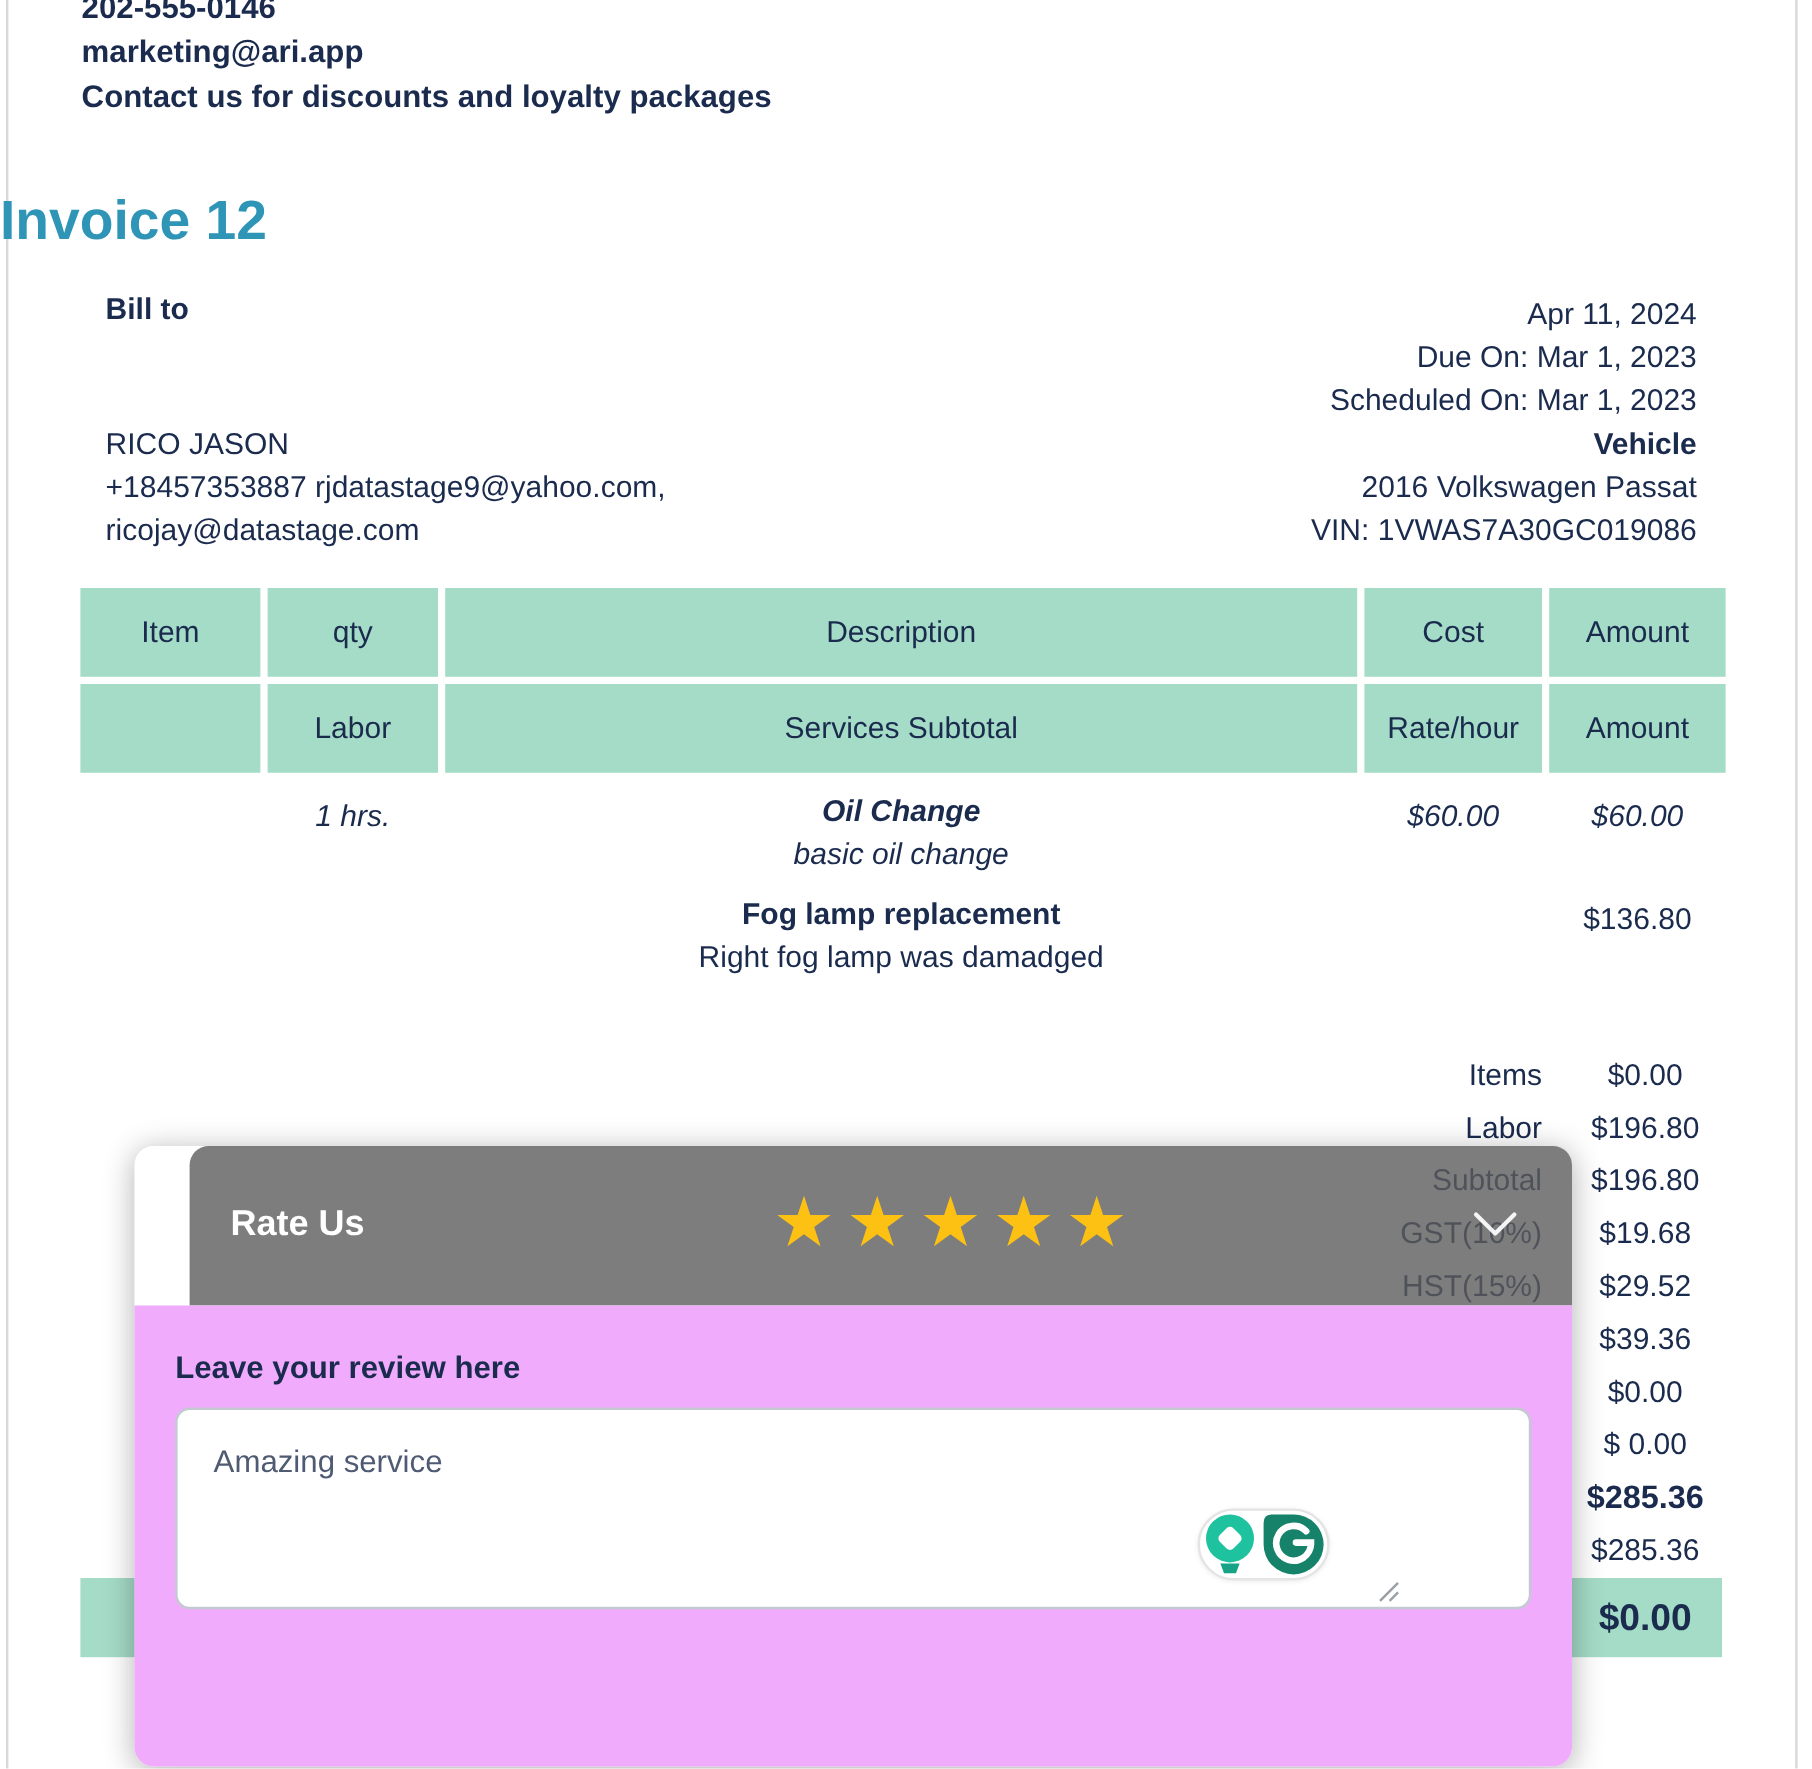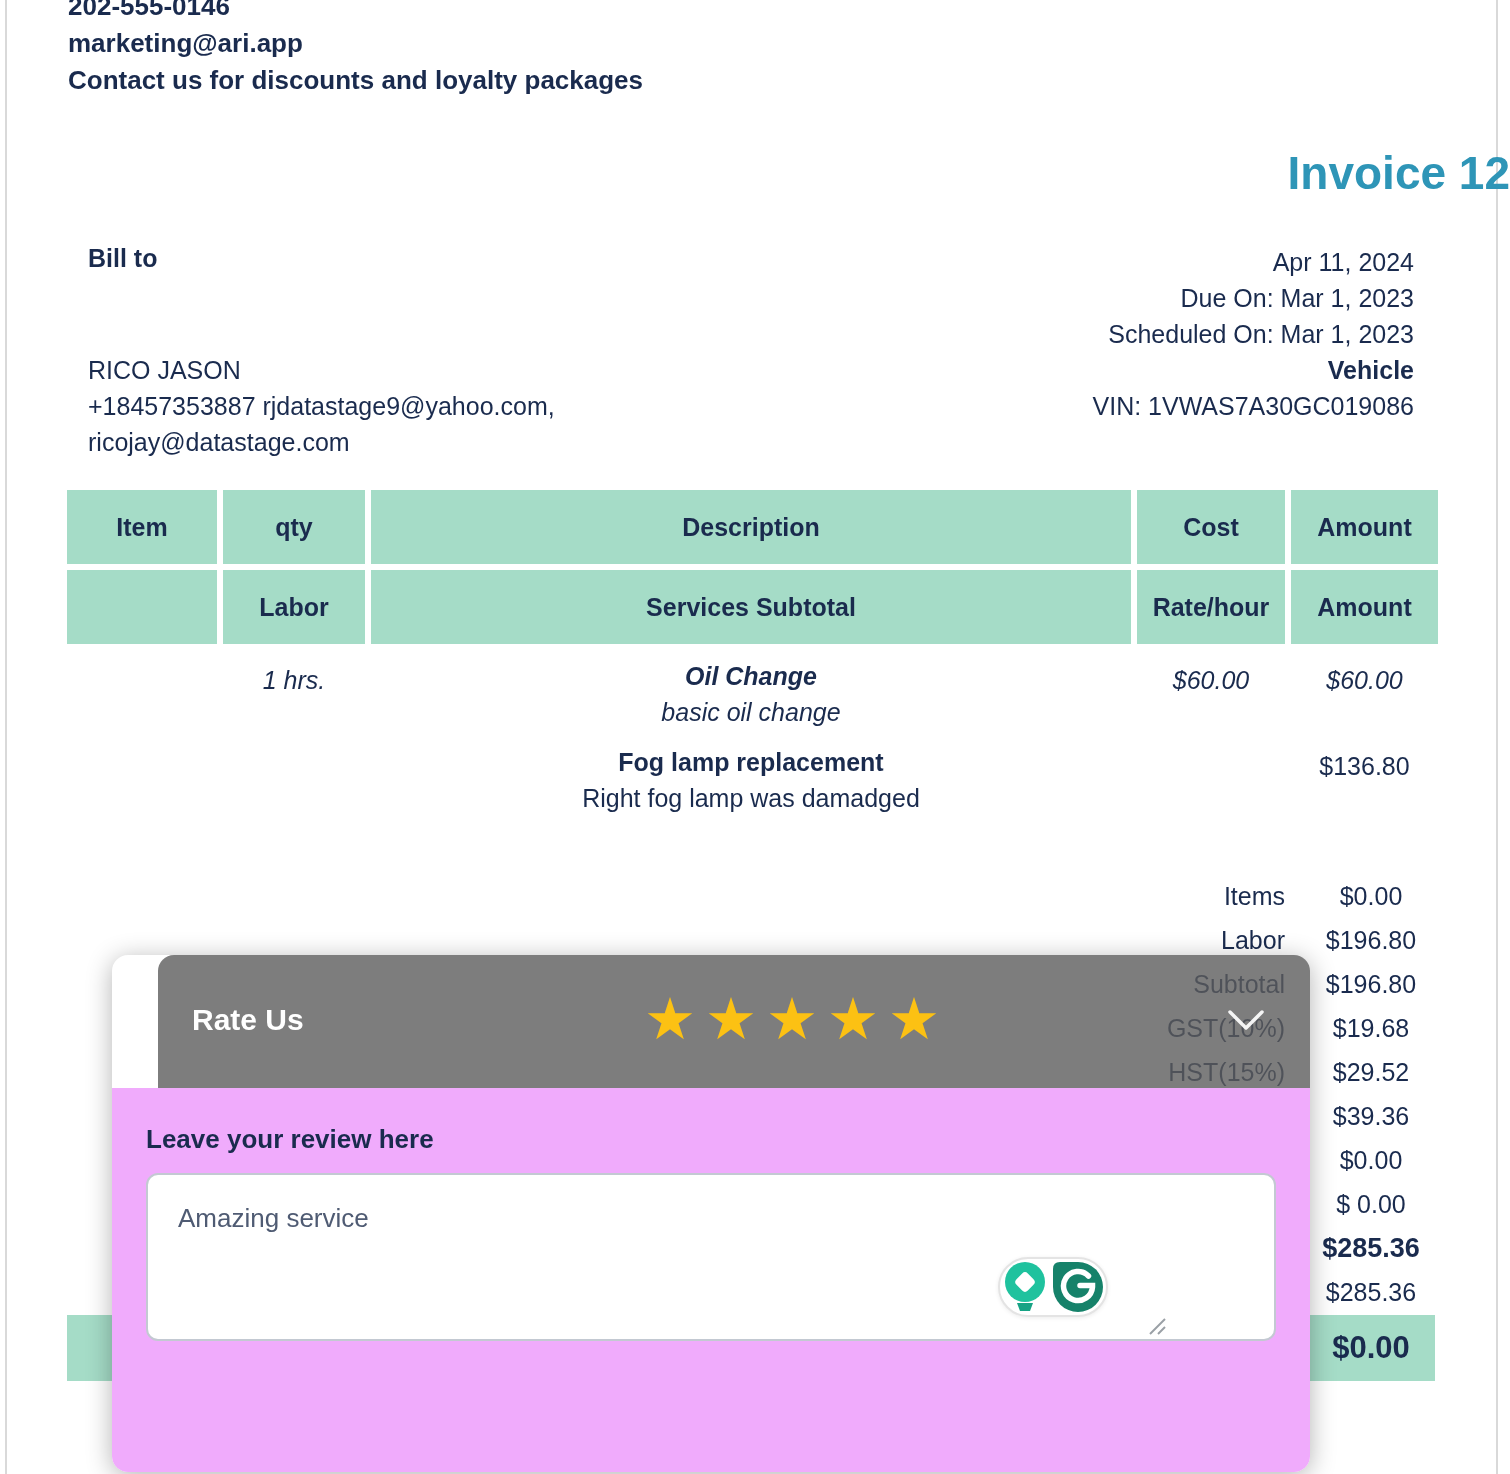--- a/index.html
+++ b/index.html
@@ -11,31 +11,31 @@
   }
   .canvas { position:absolute; inset:0; width:1510px; height:1474px; background:#fff; overflow:hidden; }
 
   .page-border-left  { position:absolute; left:5px;  top:0; bottom:0; width:0; border-left:2px solid #d9d9d9; }
   .page-border-right { position:absolute; left:1496px; top:0; bottom:0; width:0; border-left:2px solid #d9d9d9; }
 
   
   .contact { position:absolute; left:68px; top:-12px; font-weight:bold; font-size:26px; line-height:37px; color:var(--navy); }
 
   
-  .title { position:absolute; left:0; right:0; top:146px; text-align:right; font-size:46px; font-weight:bold; color:var(--accent_teal,#2e95b7); }
+  .title { position:absolute; left:0; right:0; top:156px; text-align:left; font-size:46px; font-weight:bold; color:var(--accent_teal,#2e95b7); }
 
   
   .billto-label { position:absolute; left:88px; top:244px; font-size:25px; font-weight:bold; }
   .customer { position:absolute; left:88px; top:352px; font-size:25px; line-height:36px; }
   .meta { position:absolute; right:96px; top:244px; text-align:right; font-size:25px; line-height:36px; }
   .meta .bold { font-weight:bold; }
 
   
   table.items { position:absolute; left:61px; top:484px; width:1383px; border-collapse:separate; border-spacing:6px; table-layout:fixed; }
-  table.items th { background:var(--mint,#a5dcc7); height:74px; font-size:25px; font-weight:bold; text-align:center; vertical-align:middle; color:var(--navy); }
+  table.items th { background:var(--mint,#a5dcc7); height:74px; font-size:25px; font-weight:normal; text-align:center; vertical-align:middle; color:var(--navy); }
   table.items td { background:transparent; font-size:25px; text-align:center; vertical-align:top; }
   table.items td.pad { padding-top:16px; }
   table.items td.desc { padding-top:8px; line-height:36px; }
   table.items td.desc strong { display:block; }
   tr.body-row1 { height:80px;font-style:italic; }
   tr.body-row2 { height:80px; }
 
   
   .totals { position:absolute; left:1137px; top:874px; width:314px; font-size:25px; }
   .trow { display:flex; height:44px; align-items:center; }
@@ -87,20 +87,21 @@
     <div>RICO JASON</div>
     <div>+18457353887 rjdatastage9@yahoo.com,</div>
     <div>ricojay@datastage.com</div>
   </div>
 
   <div class="meta">
     <div>Apr 11, 2024</div>
     <div>Due On: Mar 1, 2023</div>
     <div>Scheduled On: Mar 1, 2023</div>
     <div class="bold">Vehicle</div>
+    <div>2016 Volkswagen Passat</div>
     <div>VIN: 1VWAS7A30GC019086</div>
   </div>
 
   <table class="items">
     <colgroup>
         <col style="width:150px">
         <col style="width:142px">
         <col style="width:760px">
         <col style="width:148px">
         <col style="width:147px">

